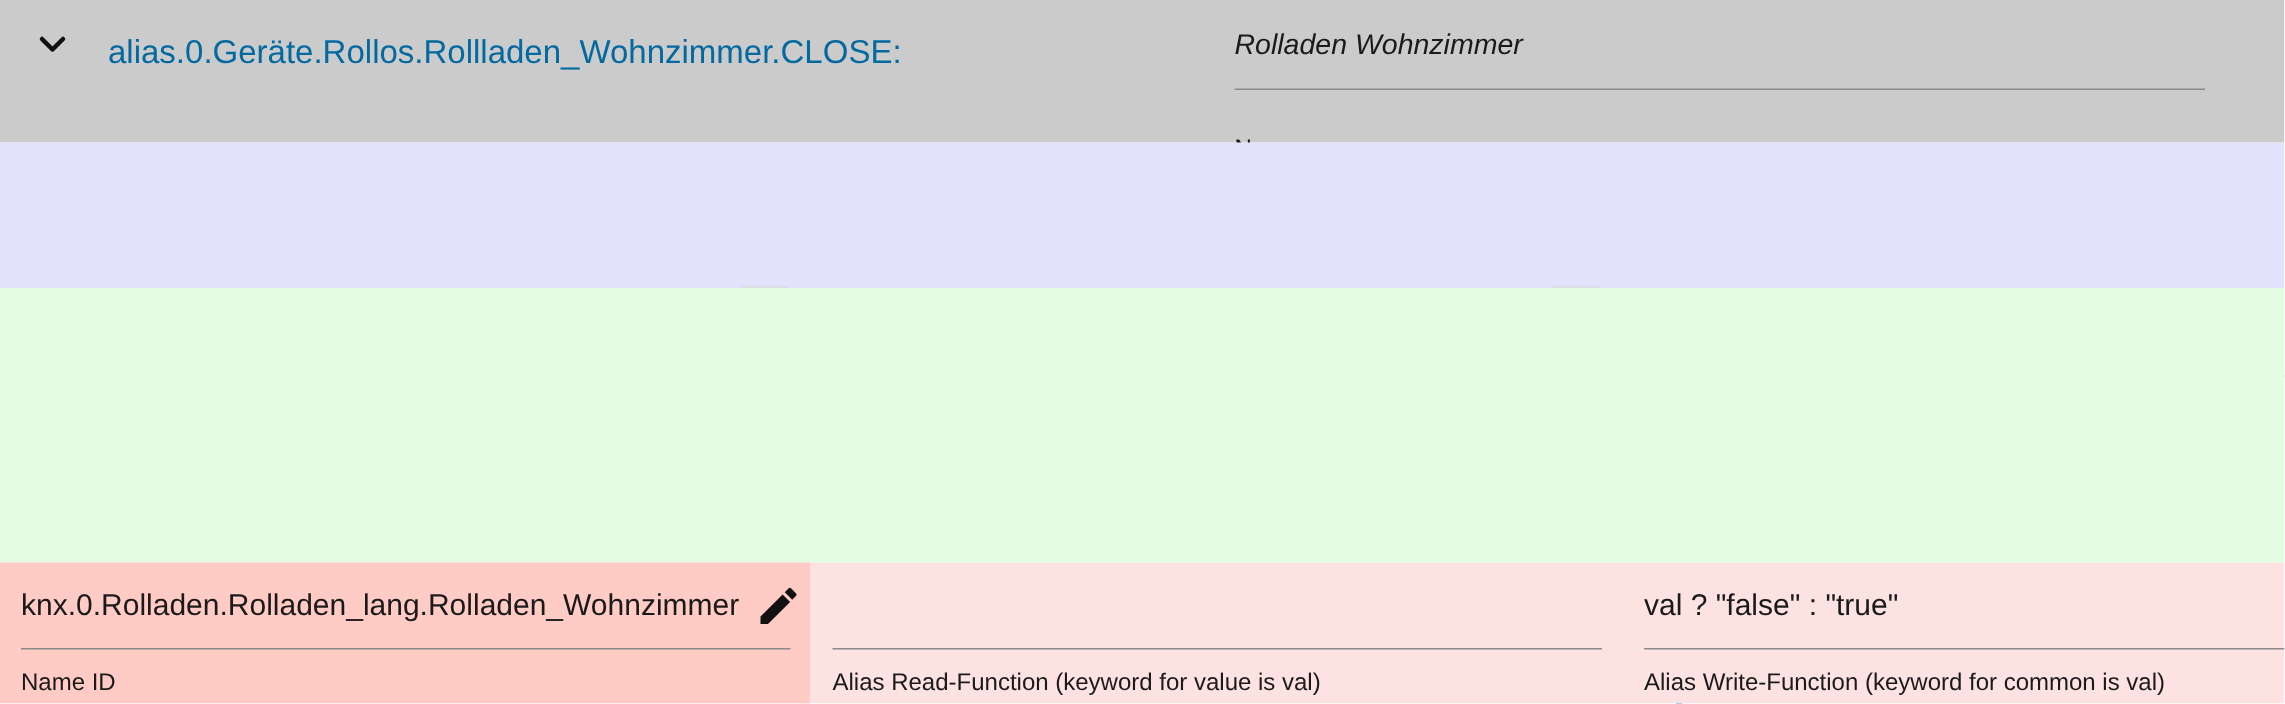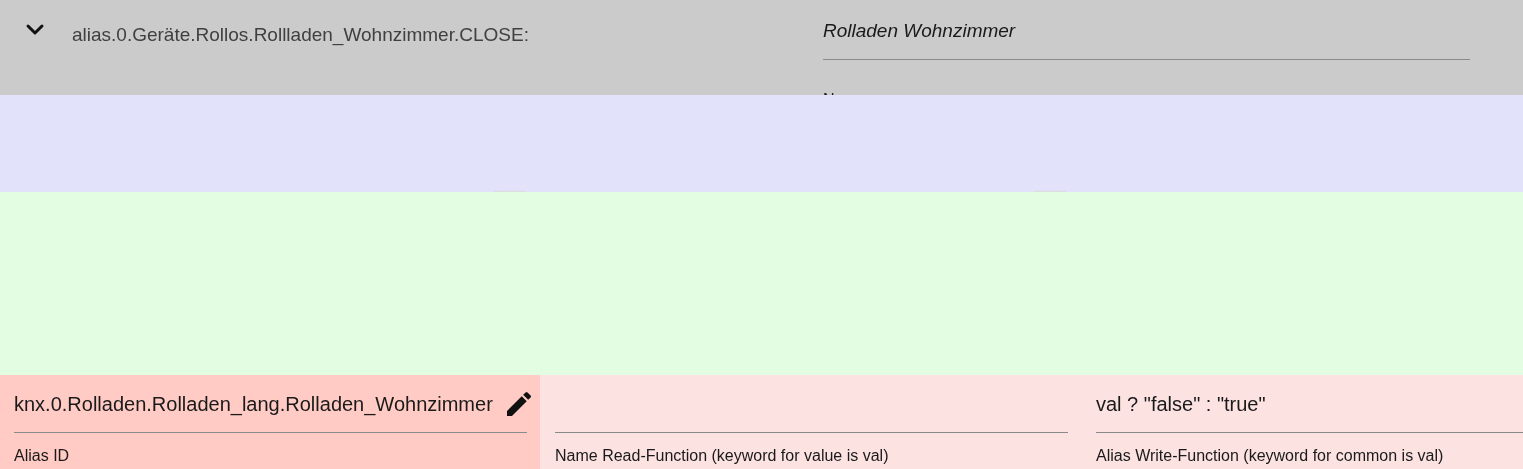--- a/index.html
+++ b/index.html
@@ -33,21 +33,21 @@
     white-space:nowrap;
   }
 
   
   .chevron{
     position:absolute;left:22px;top:16px;width:26px;height:26px;
     cursor:pointer;
   }
   .title{
     position:absolute;left:72px;top:21px;
-    font-size:19px;line-height:28px;color:#404040;white-space:nowrap;
+    font-size:22px;line-height:28px;color:#0369a1;white-space:nowrap;
   }
   .name-field{left:823px;top:19px;width:647px;}
   .name-field .value{font-size:19px;font-style:italic;}
   .name-field .rule{top:40px;width:647px;}
   .name-field .caption{top:71px;}
 
   
   .role-field{left:14px;top:115px;width:513px;}
   .role-field .rule{top:40px;width:513px;}
   .role-field .caption{top:58px;}
@@ -189,33 +189,33 @@
     </div>
 
   </div>
 
   <div class="band pink-band"></div>
   <div class="pink-col-dark"></div>
 
   <div class="field aliasid-field">
     <div class="value">knx.0.Rolladen.Rolladen_lang.Rolladen_Wohnzimmer</div>
     <div class="rule"></div>
-    <div class="caption">Alias ID</div>
+    <div class="caption">Name ID</div>
   </div>
 
   <div class="pencil-btn">
     <svg width="32" height="32" viewBox="0 0 24 24" aria-hidden="true">
       <path fill="#111111" d="M3 17.25V21h3.75L17.81 9.94l-3.75-3.75L3 17.25zM20.71 7.04c.39-.39.39-1.02 0-1.41l-2.34-2.34a.9959.9959 0 0 0-1.41 0l-1.83 1.83 3.75 3.75 1.83-1.83z"></path>
     </svg>
   </div>
 
   <div class="field aliasread-field">
     <div class="value"></div>
     <div class="rule"></div>
-    <div class="caption">Name Read-Function (keyword for value is val)</div>
+    <div class="caption">Alias Read-Function (keyword for value is val)</div>
   </div>
 
   <div class="field aliaswrite-field">
     <div class="value">val ? "false" : "true"</div>
     <div class="rule"></div>
     <div class="caption">Alias Write-Function (keyword for common is val)</div>
   </div>
 
 </div>
 

